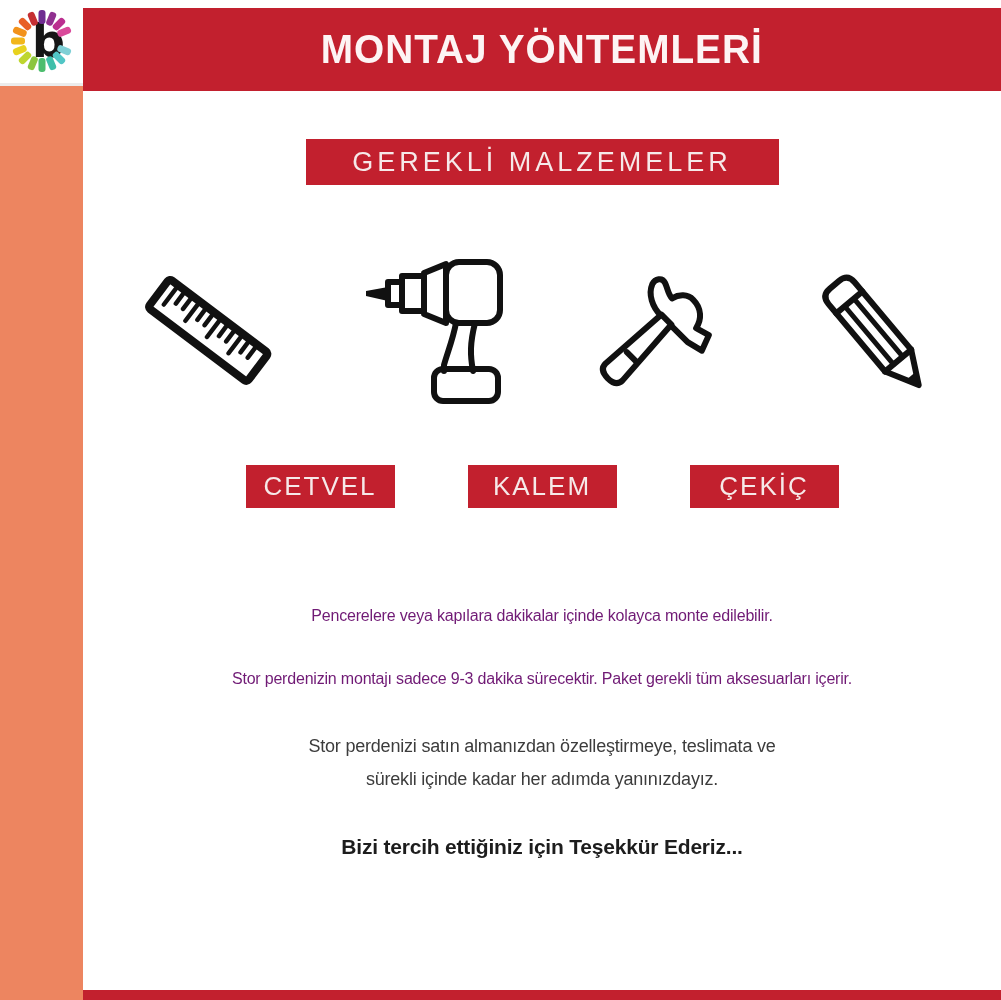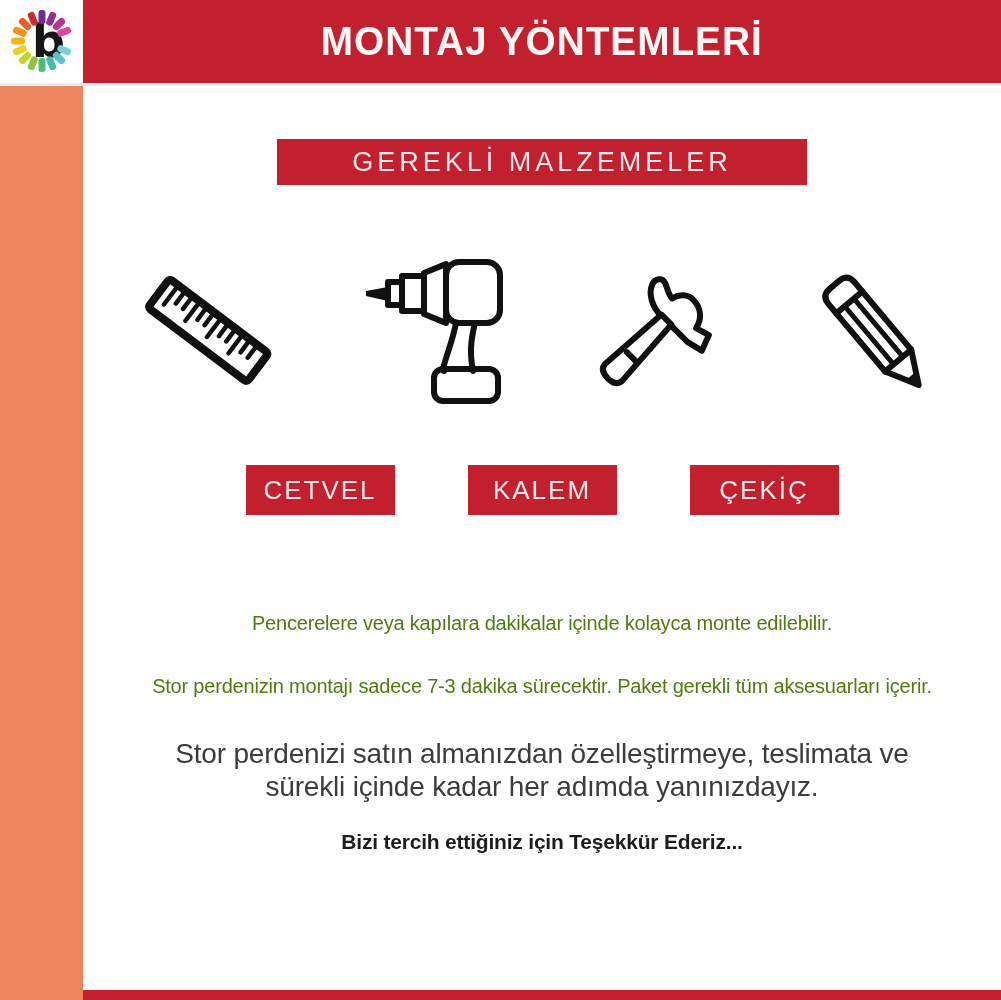--- a/index.html
+++ b/index.html
@@ -5,44 +5,44 @@
   html,body{margin:0;padding:0;background:#fff;}
   .canvas{position:relative;width:1001px;height:1000px;background:#ffffff;overflow:hidden;
           font-family:"Liberation Sans", sans-serif;}
 
   
   .logo-cell{position:absolute;left:0;top:0;width:83px;height:83px;background:#ffffff;z-index:3;}
   .logo{position:absolute;left:9px;top:8px;width:66px;height:66px;}
   .seg{position:absolute;left:50%;top:50%;width:7px;height:14px;border-radius:3px;}
   .logo-letter{position:absolute;left:23px;top:6px;font-weight:700;font-size:46px;line-height:54px;
                color:#161616;font-family:"DejaVu Sans", sans-serif;}
-  .header{position:absolute;left:83px;top:0;right:0;height:83px;background:#c2202e;
+  .header{position:absolute;left:83px;top:8px;right:0;height:83px;background:#c2202e;
           display:flex;align-items:center;justify-content:center;z-index:2;}
   .header-title{color:#fdf4f4;font-weight:700;font-size:40px;letter-spacing:1px;transform:scaleX(.97);}
   .header-divider{position:absolute;left:0;top:83px;width:100%;height:3px;background:#ececec;z-index:1;}
 
   
   .sidebar{position:absolute;left:0;top:86px;width:83px;bottom:0;background:#ed8560;}
 
   
   .main{position:absolute;left:83px;top:86px;right:0;bottom:0;background:#ffffff;text-align:center;}
-  .banner{width:530px;height:46px;margin:53px auto 0 auto;background:#c2202e;
+  .banner{width:473px;height:46px;margin:53px auto 0 auto;background:#c2202e;
           display:flex;align-items:center;justify-content:center;}
   .banner-text{color:#f6e9e9;font-size:27px;font-weight:300;letter-spacing:4px;}
 
   .icons-row{margin-top:68px;display:flex;justify-content:center;gap:72px;}
   .icon-box{width:150px;height:165px;display:flex;align-items:flex-start;justify-content:center;}
   .labels-row{margin-top:47px;display:flex;justify-content:center;gap:73px;}
-  .tool-label{width:149px;height:50px;background:#c2202e;display:flex;align-items:center;justify-content:center;text-align:right;}
+  .tool-label{width:149px;height:43px;background:#c2202e;display:flex;align-items:center;justify-content:center;text-align:right;}
   .tool-label span{color:#f6e9e9;font-size:26px;font-weight:300;letter-spacing:2px;}
 
   .text-section{margin-top:96px;}
-  .para{margin:0 0 39px 0;font-size:20px;line-height:24px;color:#4d7c0f;letter-spacing:-0.2px;}
-  .para-two-line{margin:16px;font-size:28px;line-height:33px;color:#3c3c3c;letter-spacing:-0.2px;}
-  .thanks{margin-top:27px;font-size:21px;font-weight:700;color:#1d1d1d;letter-spacing:-0.2px;}
+  .para{margin:0 0 39px 0;font-size:16px;line-height:24px;color:#701a75;letter-spacing:-0.2px;}
+  .para-two-line{margin:16px;font-size:18px;line-height:33px;color:#3c3c3c;letter-spacing:-0.2px;}
+  .thanks{margin-top:39px;font-size:21px;font-weight:700;color:#1d1d1d;letter-spacing:-0.2px;}
 
   .footer-bar{position:absolute;left:83px;right:0;bottom:0;height:10px;background:#c2202e;}
 
   svg{display:block;}
 </style>
 </head>
 <body>
 
 <div class="canvas">
 
@@ -134,21 +134,21 @@
       <div class="tool-label">
         <span>KALEM</span>
       </div>
       <div class="tool-label">
         <span>ÇEKİÇ</span>
       </div>
     </div>
 
     <div class="text-section">
       <p class="para">Pencerelere veya kapılara dakikalar içinde kolayca monte edilebilir.</p>
-      <p class="para">Stor perdenizin montajı sadece 7-3 dakika sürecektir. Paket gerekli tüm aksesuarları içerir.</p>
+      <p class="para">Stor perdenizin montajı sadece 9-3 dakika sürecektir. Paket gerekli tüm aksesuarları içerir.</p>
       <div class="para-two-line">
         <div>Stor perdenizi satın almanızdan özelleştirmeye, teslimata ve</div>
         <div>sürekli içinde kadar her adımda yanınızdayız.</div>
       </div>
       <div class="thanks">Bizi tercih ettiğiniz için Teşekkür Ederiz...</div>
     </div>
   </div>
 
   <div class="footer-bar"></div>
 </div>

